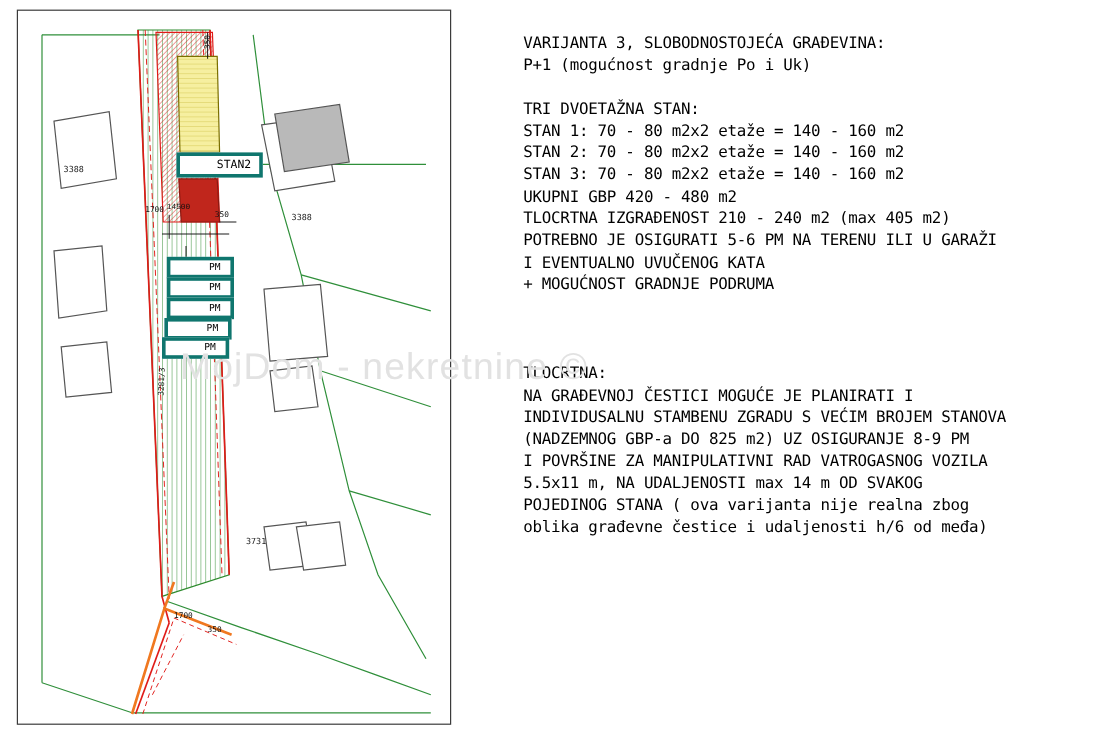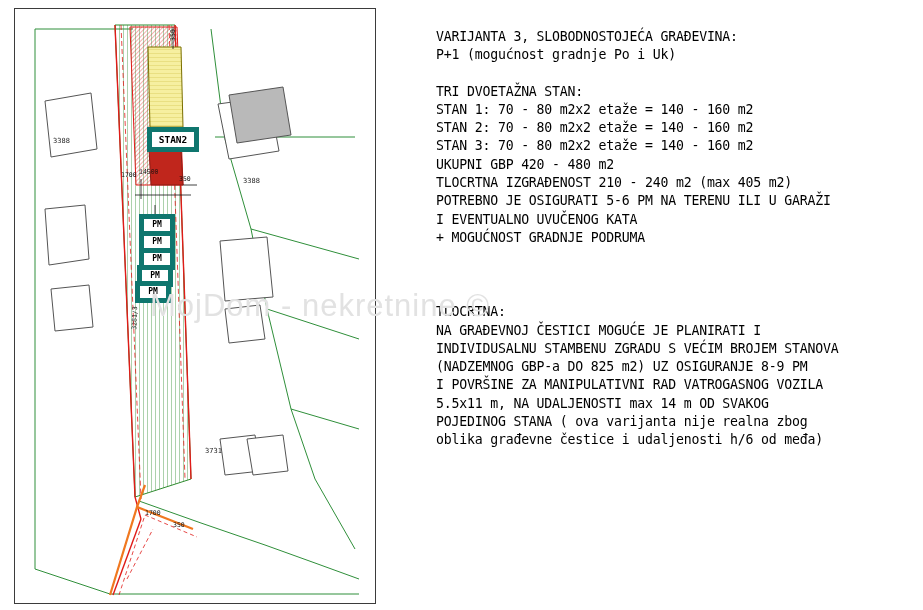--- a/index.html
+++ b/index.html
@@ -64,25 +64,26 @@
     white-space: pre;
     letter-spacing: -0.2px;
   }
   .spacer-sm { height: 18px; }
   .spacer-lg { height: 56px; }
 
   
   .plan-label {
     position: absolute;
     font-family: "DejaVu Sans Mono", monospace;
-    font-weight: bold;
-    background: #ffffff;
-    border: 5px solid #0f766e;
+    font-weight: normal;
+    background: #ffffff;
+    border: 3px solid #0f766e;
     color: #000;
     text-align: center;
+    padding-left: 24px;
   }
 </style>
 </head>
 <body>
 
 <div id="page">
 
   <div id="plan-panel">
 
     <svg id="plan-svg" width="358" height="592" viewBox="0 0 358 592">

